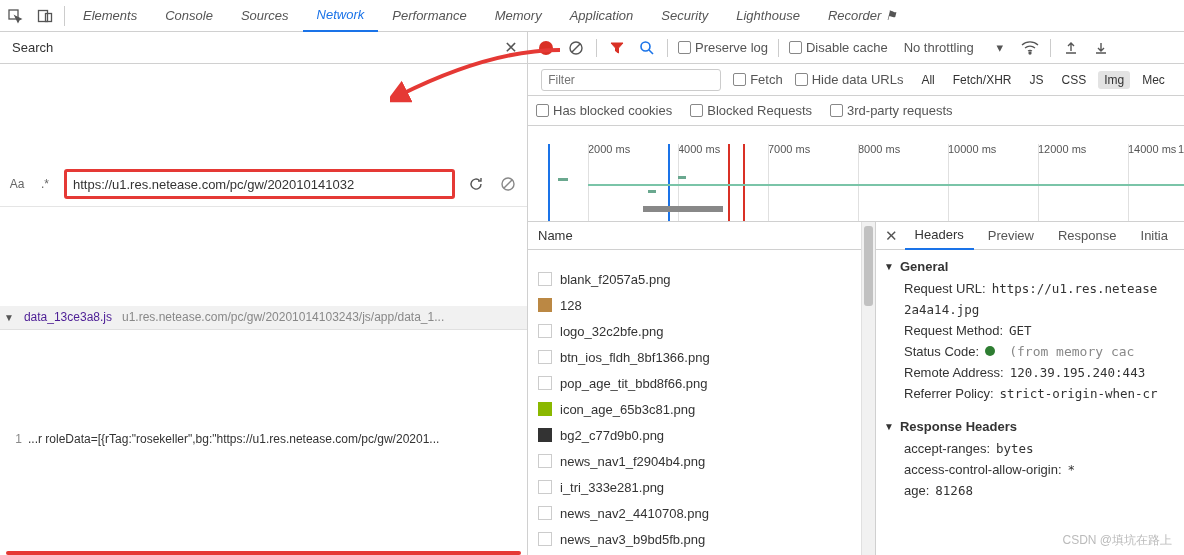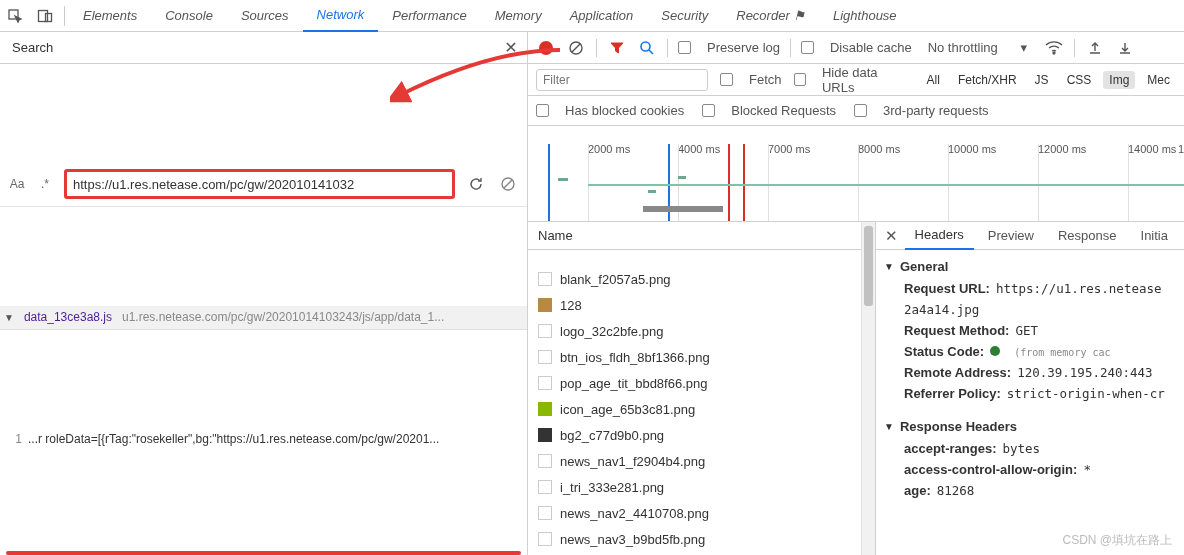--- a/index.html
+++ b/index.html
@@ -40,21 +40,21 @@
 .result-line .txt { white-space: nowrap; overflow: hidden; text-overflow: ellipsis; flex: 1; color: #333; }
 .redbar { height: 4px; background: #e53935; margin: 2px 6px 0 6px; border-radius: 2px; }
 
 
 .net-toolbar { display: flex; align-items: center; height: 32px; border-bottom: 1px solid #d0d0d0; padding: 0 8px; gap: 10px; }
 .rec-dot { width: 14px; height: 14px; border-radius: 50%; background: #d93025; }
 .toolbtn { display: flex; align-items: center; justify-content: center; width: 20px; height: 20px; color: #555; cursor: pointer; }
 .toolbtn.red svg { stroke: #d93025; }
 .toolbtn.blue svg { stroke: #1a73e8; fill: none; }
 .tvdiv { width: 1px; height: 18px; background: #ccc; }
-.chk { display: flex; align-items: center; gap: 16px; color: #555; font-size: 13px; }
+.chk { display: flex; align-items: center; gap: 4px; color: #555; font-size: 13px; }
 .chk .box { width: 13px; height: 13px; border: 1px solid #888; border-radius: 2px; }
 .throt { color: #555; padding: 0 6px; }
 
 
 .filterrow { display: flex; align-items: center; height: 32px; border-bottom: 1px solid #d0d0d0; padding: 0 8px; gap: 12px; justify-content: center; }
 .filterrow input { width: 180px; height: 22px; border: 1px solid #ccc; border-radius: 3px; padding: 0 6px; font-size: 12px; outline: 0; }
 .typebar { display: flex; align-items: center; gap: 6px; font-size: 12px; color: #333; }
 .typebar .t { padding: 2px 6px; cursor: pointer; }
 .typebar .t.sel { background: #e3e3e3; border-radius: 3px; }
 
@@ -86,24 +86,24 @@
 
 .dtabs { display: flex; align-items: center; height: 28px; border-bottom: 1px solid #d0d0d0; padding: 0 6px; gap: 4px; font-size: 13px; }
 .dtabs .x { width: 20px; color: #555; cursor: pointer; font-size: 15px; text-align: center; }
 .dtab { padding: 0 10px; height: 28px; display: flex; align-items: center; color: #555; cursor: pointer; }
 .dtab.on { color: #333; border-bottom: 2px solid #1a73e8; }
 
 .detail-body { flex: 1; overflow-y: auto; padding: 4px 0; }
 .section-hdr { display: flex; align-items: center; height: 24px; padding: 0 8px; font-weight: 600; font-size: 13px; color: #333; gap: 6px; }
 .section-hdr .tri { font-size: 10px; }
 .kv { display: flex; padding: 3px 0 3px 28px; font-size: 13px; align-items: baseline; gap: 6px; }
-.kv .k { font-weight: 700; color: #333; }
+.kv .k { font-weight: 400; color: #333; }
 .kv .v { color: #333; font-family: Consolas, monospace; font-size: 12.5px; white-space: nowrap; overflow: hidden; text-overflow: ellipsis; flex: 1; }
 .kv .dot { width: 10px; height: 10px; border-radius: 50%; background: #2e7d32; display: inline-block; margin-right: 2px; }
-.kv .muted { color: #888; font-family: Consolas, monospace; font-size: 10px; }
+.kv .muted { color: #888; font-family: Consolas, monospace; font-size: 13px; }
 
 
 .arrow { position: absolute; pointer-events: none; }
 .watermark { position: absolute; right: 12px; bottom: 6px; font-size: 12px; color: #bbb; }
 </style>
 </head>
 <body>
 
 <div class="tabstrip">
   <div class="iconbtn">
@@ -120,22 +120,22 @@
     </div>
   <div class="vdiv"></div>
   <div class="tab">Elements</div>
   <div class="tab">Console</div>
   <div class="tab">Sources</div>
   <div class="tab active">Network</div>
   <div class="tab">Performance</div>
   <div class="tab">Memory</div>
   <div class="tab">Application</div>
   <div class="tab">Security</div>
+  <div class="tab">Lighthouse</div>
   <div class="tab">Recorder ⚑</div>
-  <div class="tab">Lighthouse</div>
 </div>
 
 <div class="main">
 
   <div class="leftpanel">
     <div class="search-hdr">
       <div class="lbl">Search</div>
       <div class="close-x">✕</div>
     </div>
     <div class="searchrow">

